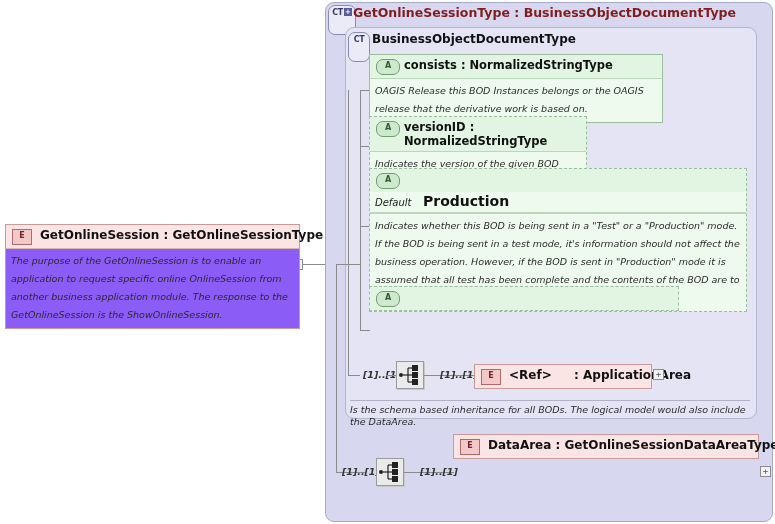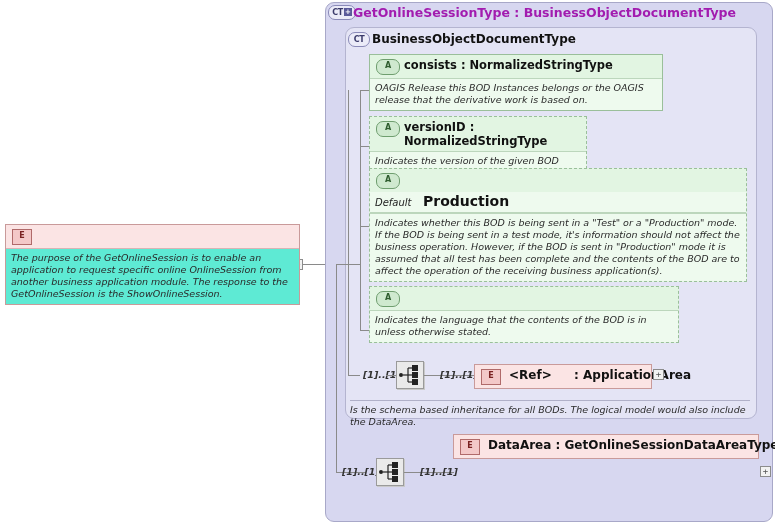--- a/index.html
+++ b/index.html
@@ -21,40 +21,40 @@
 
   
   #ct-outer {
     left: 325px; top: 2px; width: 448px; height: 520px;
     background: #d7d7f0;
     border: 1px solid #a8a8c8;
     border-radius: 9px;
   }
   #ct-outer-title {
     left: 353px; top: 5px;
-    font-size: 12.5px; font-weight: bold; color: #a21caf;
+    font-size: 12.5px; font-weight: bold; color: #7f1d1d;
     white-space: nowrap;
   }
 
   
   #ct-inner {
     left: 345px; top: 27px; width: 412px; height: 392px;
     background: #e4e4f5;
     border: 1px solid #b4b4d0;
     border-radius: 9px;
   }
   #ct-inner-title {
     left: 372px; top: 32px;
     font-size: 12px; font-weight: bold; color: #111;
     white-space: nowrap;
   }
 
   
   .ct-badge {
-    width: 22px; height: 15px;
+    width: 22px; height: 30px;
     border: 1px solid #8a8ab8;
     border-radius: 7px;
     background: #ebebf8;
     font-size: 8px; font-weight: bold;
     color: #3a3a6a;
     text-align: center;
     line-height: 13px;
     letter-spacing: -0.3px;
   }
   .ct-badge.plus { width: 28px; }
@@ -112,21 +112,21 @@
     margin-right: 8px;
   }
   .deflt-value {
     font-size: 14px;
     font-weight: bold;
     color: #111;
   }
   .annot {
     font-style: italic;
     font-size: 9.5px;
-    line-height: 12px;
+    line-height: 18px;
     color: #2a2a2a;
   }
 
   
   .elembox {
     background: #fbe4e4;
     border: 1px solid #c99a9a;
   }
   .elembox .hdr {
     position: relative;
@@ -141,21 +141,21 @@
     position: absolute; left: 6px; top: 4px;
     width: 18px; height: 14px;
     border: 1px solid #b06a6a;
     background: #f3c8c8;
     font-size: 8px; font-weight: bold;
     color: #7a2222;
     text-align: center;
     line-height: 12px;
   }
   .elem-body {
-    background: #5eead4;
+    background: #8b5cf6;
     border-top: 1px solid #d9b4b4;
     padding: 3px 5px 4px 5px;
   }
 
   
   .seq-icon {
     width: 28px; height: 28px;
     background: #eaeaea;
     border: 1px solid #9a9a9a;
     box-shadow: 1px 1px 0 #c9c9c9;
@@ -257,23 +257,20 @@
     <span class="deflt-value">Production</span>
   </div>
   <div class="attr-body">
     <div class="annot">Indicates whether this BOD is being sent in a "Test" or a "Production" mode. If the BOD is being sent in a test mode, it's information should not affect the business operation. However, if the BOD is sent in "Production" mode it is assumed that all test has been complete and the contents of the BOD are to affect the operation of the receiving business application(s).</div>
   </div>
 </div>
 
 <div class="abs attrbox" style="left:369px; top:286px; width:310px;">
   <div class="hdr">
     <span class="a-badge">A</span>
-  </div>
-  <div class="attr-body">
-    <div class="annot">Indicates the language that the contents of the BOD is in unless otherwise stated.</div>
   </div>
 </div>
 
 <div class="abs card" style="left:363px; top:369px;">[1]..[1]</div>
 
 <div class="abs seq-icon" style="left:396px; top:361px;">
   <svg width="26" height="26" viewBox="0 0 26 26">
     <circle cx="4" cy="13" r="2" fill="#222"></circle>
     <line x1="6" y1="13" x2="11" y2="13" stroke="#222" stroke-width="1.2"></line>
     <line x1="11" y1="6" x2="11" y2="20" stroke="#222" stroke-width="1.2"></line>
@@ -326,17 +323,18 @@
   <div class="hdr">
     <span class="e-badge">E</span>
     <span>DataArea : GetOnlineSessionDataAreaType</span>
   </div>
 </div>
 <div class="abs toggle" style="left:760px; top:466px;">+</div>
 
 <div class="abs elembox" style="left:5px; top:224px; width:295px;">
   <div class="hdr">
     <span class="e-badge">E</span>
+    <span>GetOnlineSession : GetOnlineSessionType</span>
   </div>
   <div class="elem-body">
     <div class="annot">The purpose of the GetOnlineSession is to enable an application to request specific online OnlineSession from another business application module.  The response to the GetOnlineSession is the ShowOnlineSession.</div>
   </div>
 </div>
 
 </body></html>

